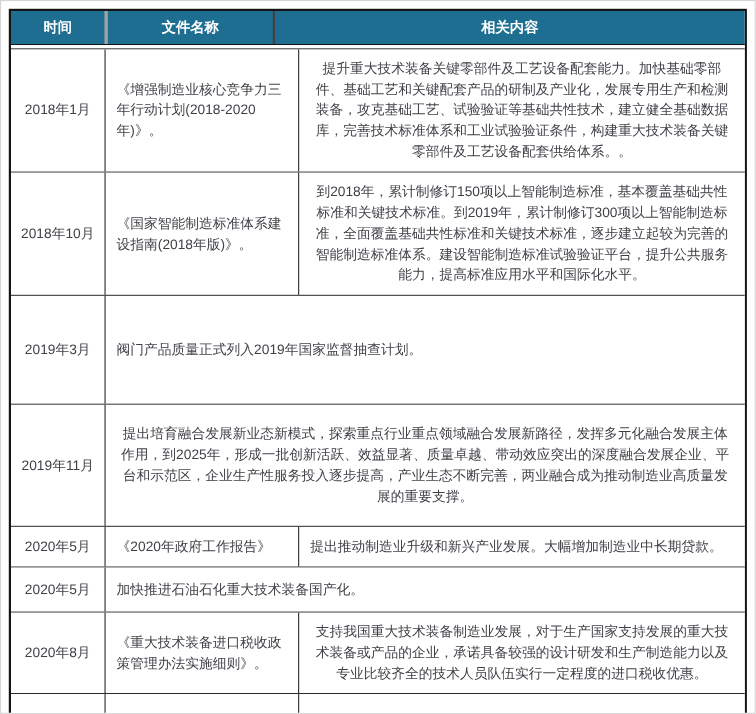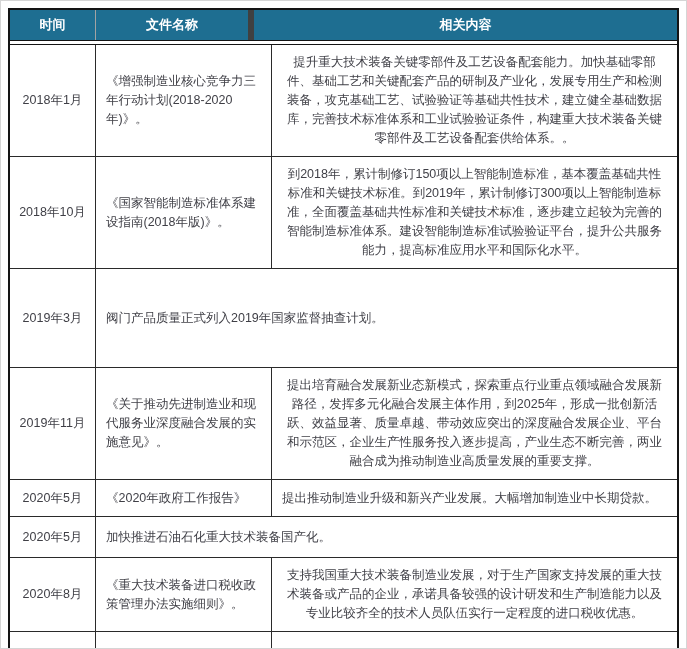--- a/index.html
+++ b/index.html
@@ -16,22 +16,22 @@
   
   .thead{
     display:flex;background:var(--head-bg,#1e6e91);
     border-bottom:1px solid #141414;
   }
   .th{
     box-sizing:border-box;display:flex;align-items:center;justify-content:center;
     color:#ffffff;font-weight:bold;font-size:13px;height:30px;
   }
   .th-time{width:85px;}
-  .th-name{width:153px;border-left:1px solid #a3a3a3;}
-  .th-content{flex:1;border-left:6px solid #404040;}
+  .th-name{width:153px;border-left:3px solid #a3a3a3;}
+  .th-content{flex:1;border-left:2px solid #404040;}
   
   .head-gap{height:3px;background:#ffffff;border-bottom:1px solid #141414;}
   
   .row{display:flex;border-bottom:1px solid #2a2a2a;background:#fff;}
   .row:last-child{border-bottom:none;}
   .cell{
     box-sizing:border-box;display:flex;align-items:center;
     color:#3f3f46;font-size:12.5px;line-height:19px;
   }
   .cell-time{width:85px;justify-content:center;text-align:center;padding:4px 2px;}
@@ -76,23 +76,20 @@
           <span>2019年3月</span>
         </div>
         <div class="cell cell-content">
           <span>阀门产品质量正式列入2019年国家监督抽查计划。</span>
         </div>
       </div>
       <div class="row" style="min-height: 110px;">
         <div class="cell cell-time">
           <span>2019年11月</span>
         </div>
-        <div class="cell cell-name">
-          <span>《关于推动先进制造业和现代服务业深度融合发展的实施意见》。</span>
-        </div>
         <div class="cell cell-content">
           <span>提出培育融合发展新业态新模式，探索重点行业重点领域融合发展新路径，发挥多元化融合发展主体作用，到2025年，形成一批创新活跃、效益显著、质量卓越、带动效应突出的深度融合发展企业、平台和示范区，企业生产性服务投入逐步提高，产业生态不断完善，两业融合成为推动制造业高质量发展的重要支撑。</span>
         </div>
       </div>
       <div class="row" style="min-height: 36px;">
         <div class="cell cell-time">
           <span>2020年5月</span>
         </div>
         <div class="cell cell-name">
           <span>《2020年政府工作报告》</span>

